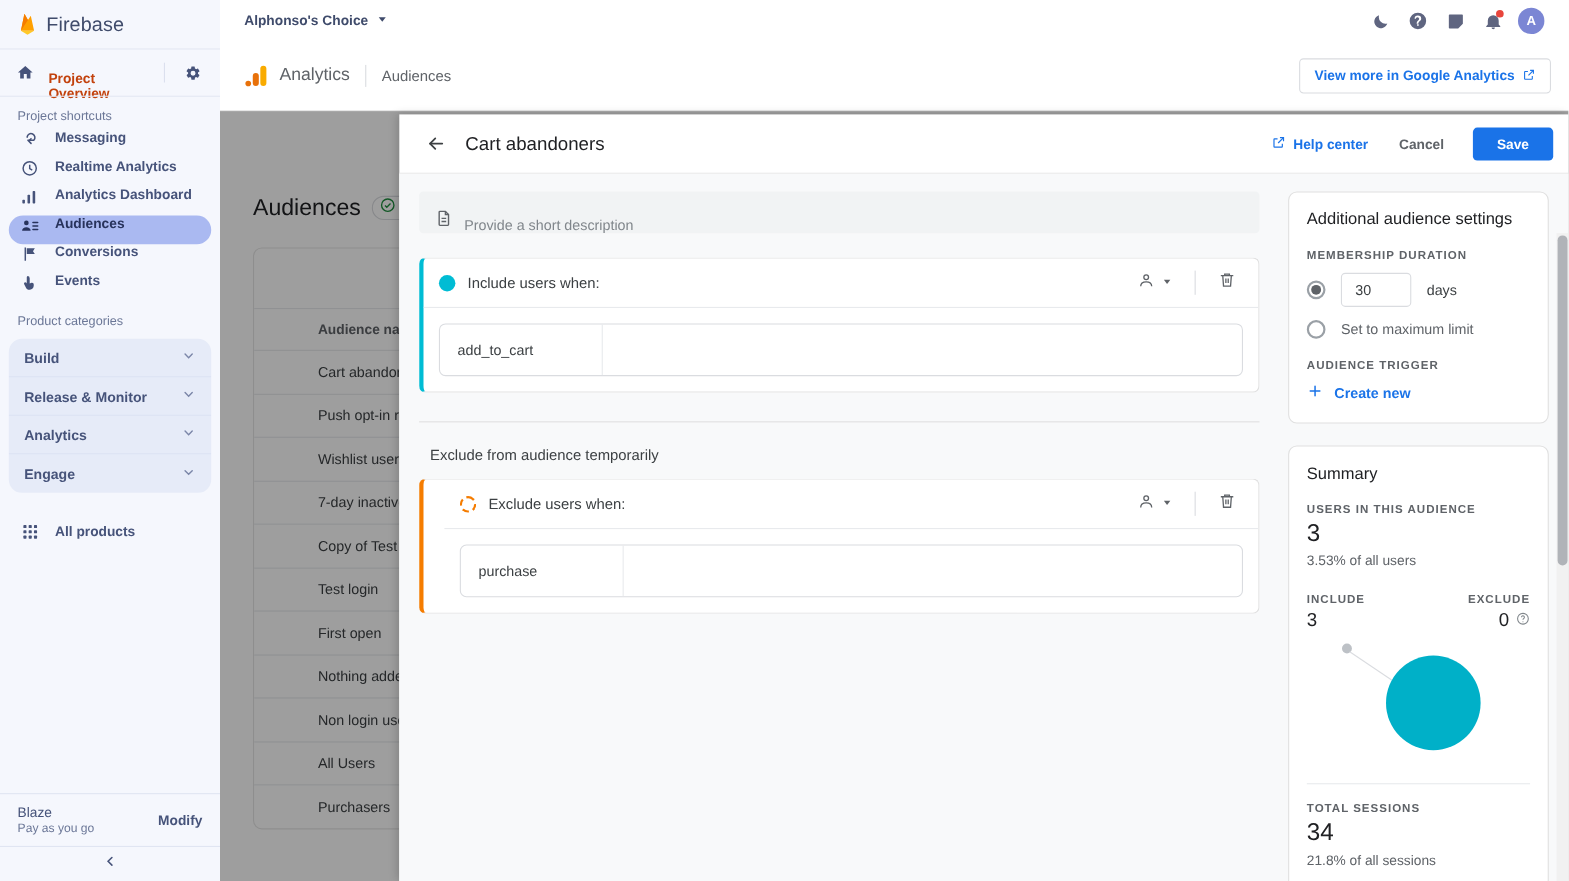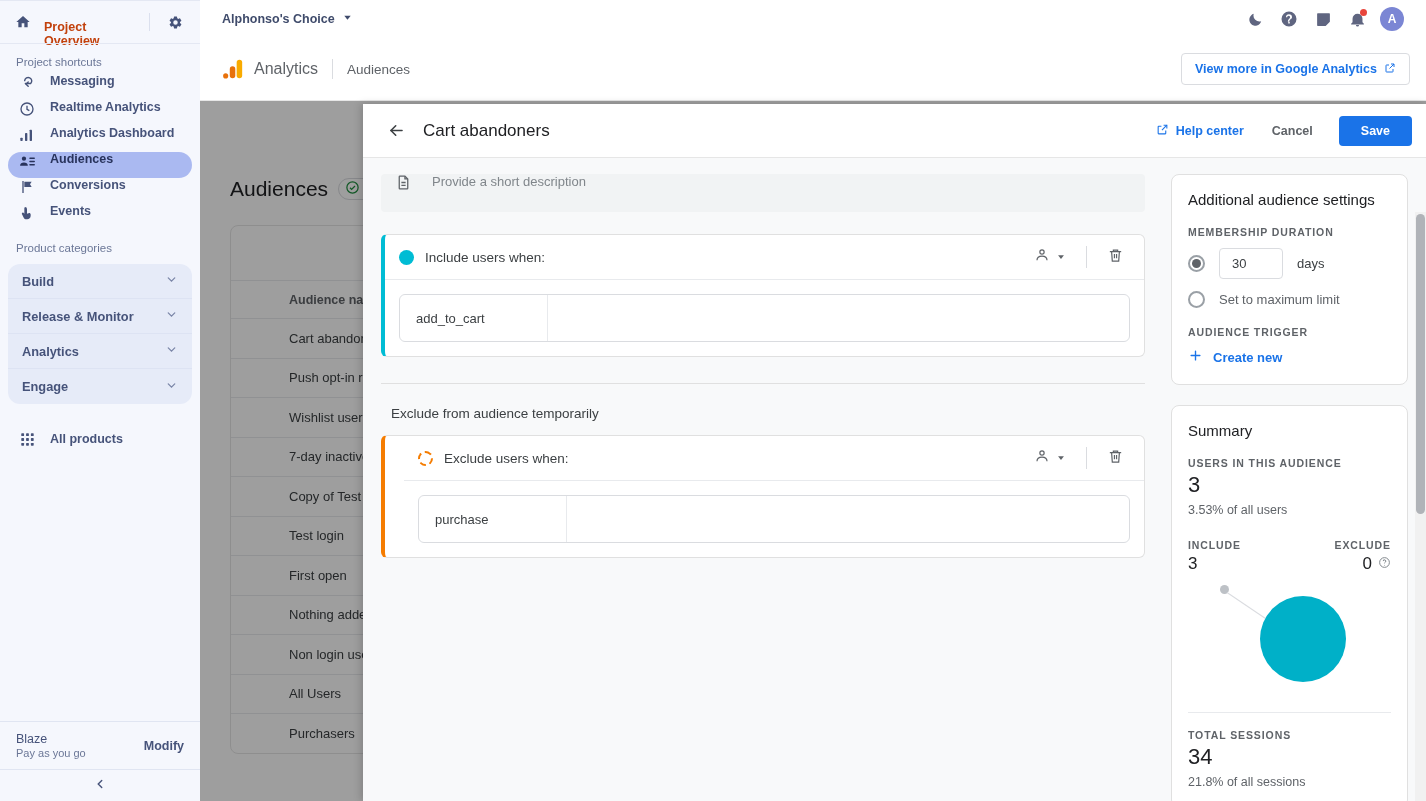--- a/index.html
+++ b/index.html
@@ -150,21 +150,21 @@
   .m-save {
     background: #1a73e8; color: #fff; border: none; border-radius: 4px;
     height: 30px; padding: 0 22px; font-size: 12.5px; font-weight: 600;
     font-family: "Liberation Sans", sans-serif; margin-left: 8px;
   }
   .m-body { flex: 1; display: flex; background: #f8f9fa; overflow: hidden; position: relative; }
 
   .m-main { width: 800px; padding: 16px 18px 0 18px; }
   .desc-box {
     height: 38px; background: #f1f3f4; border-radius: 4px;
-    display: flex; align-items: flex-start; gap: 20px; padding: 0 14px;
+    display: flex; align-items: flex-end; gap: 10px; padding: 0 14px;
   }
   .desc-ph { font-size: 13px; color: #80868b; }
 
   .cond-card {
     margin-top: 22px; background: #fff; border: 1px solid #e0e0e0; border-radius: 6px;
     border-left-width: 4px; border-left-style: solid; overflow: hidden;
   }
   .cond-card.include { border-left-color: #00bcd4; }
   .cond-card.exclude { border-left-color: #f57c00; }
   .cond-hdr {
@@ -239,20 +239,30 @@
     background: #dadce0; transform: rotate(34deg); transform-origin: left center;
   }
   .rail-hr { height: 1px; background: #e8eaed; margin: 6px 0 16px 0; }
   .vthumb { position: absolute; right: 1px; width: 9px; border-radius: 5px; background: #b0b3b8; }
   #modal-scroll { position: absolute; right: 0; top: 54px; bottom: 0; width: 11px; background: #f1f1f1; }
 </style>
 </head>
 <body>
 
 <div id="sidebar">
+  <div class="fb-brand">
+    <span class="fb-flame">
+      <svg width="18" height="22" viewBox="0 0 18 22">
+        <path d="M3 17 L6.2 1.5 L9.4 7.2 L12 3.4 L15 17 Z" fill="#ffa000"></path>
+        <path d="M3 17 L6.2 1.5 L9.4 7.2 Z" fill="#f57c00"></path>
+        <path d="M3 17 L15 17 L9 20.6 Z" fill="#ffca28"></path>
+      </svg>
+    </span>
+    <span class="fb-title">Firebase</span>
+  </div>
   <div class="sb-sep"></div>
 
   <div class="proj-overview">
     <span class="sb-icon">
       <svg width="16" height="16" viewBox="0 0 24 24" fill="#46537a">
           <path d="M10 20v-6h4v6h5v-8h3L12 3 2 12h3v8z"></path>
         </svg>
     </span>
     <span class="po-label">Project Overview</span>
     <span class="po-divider"></span>

